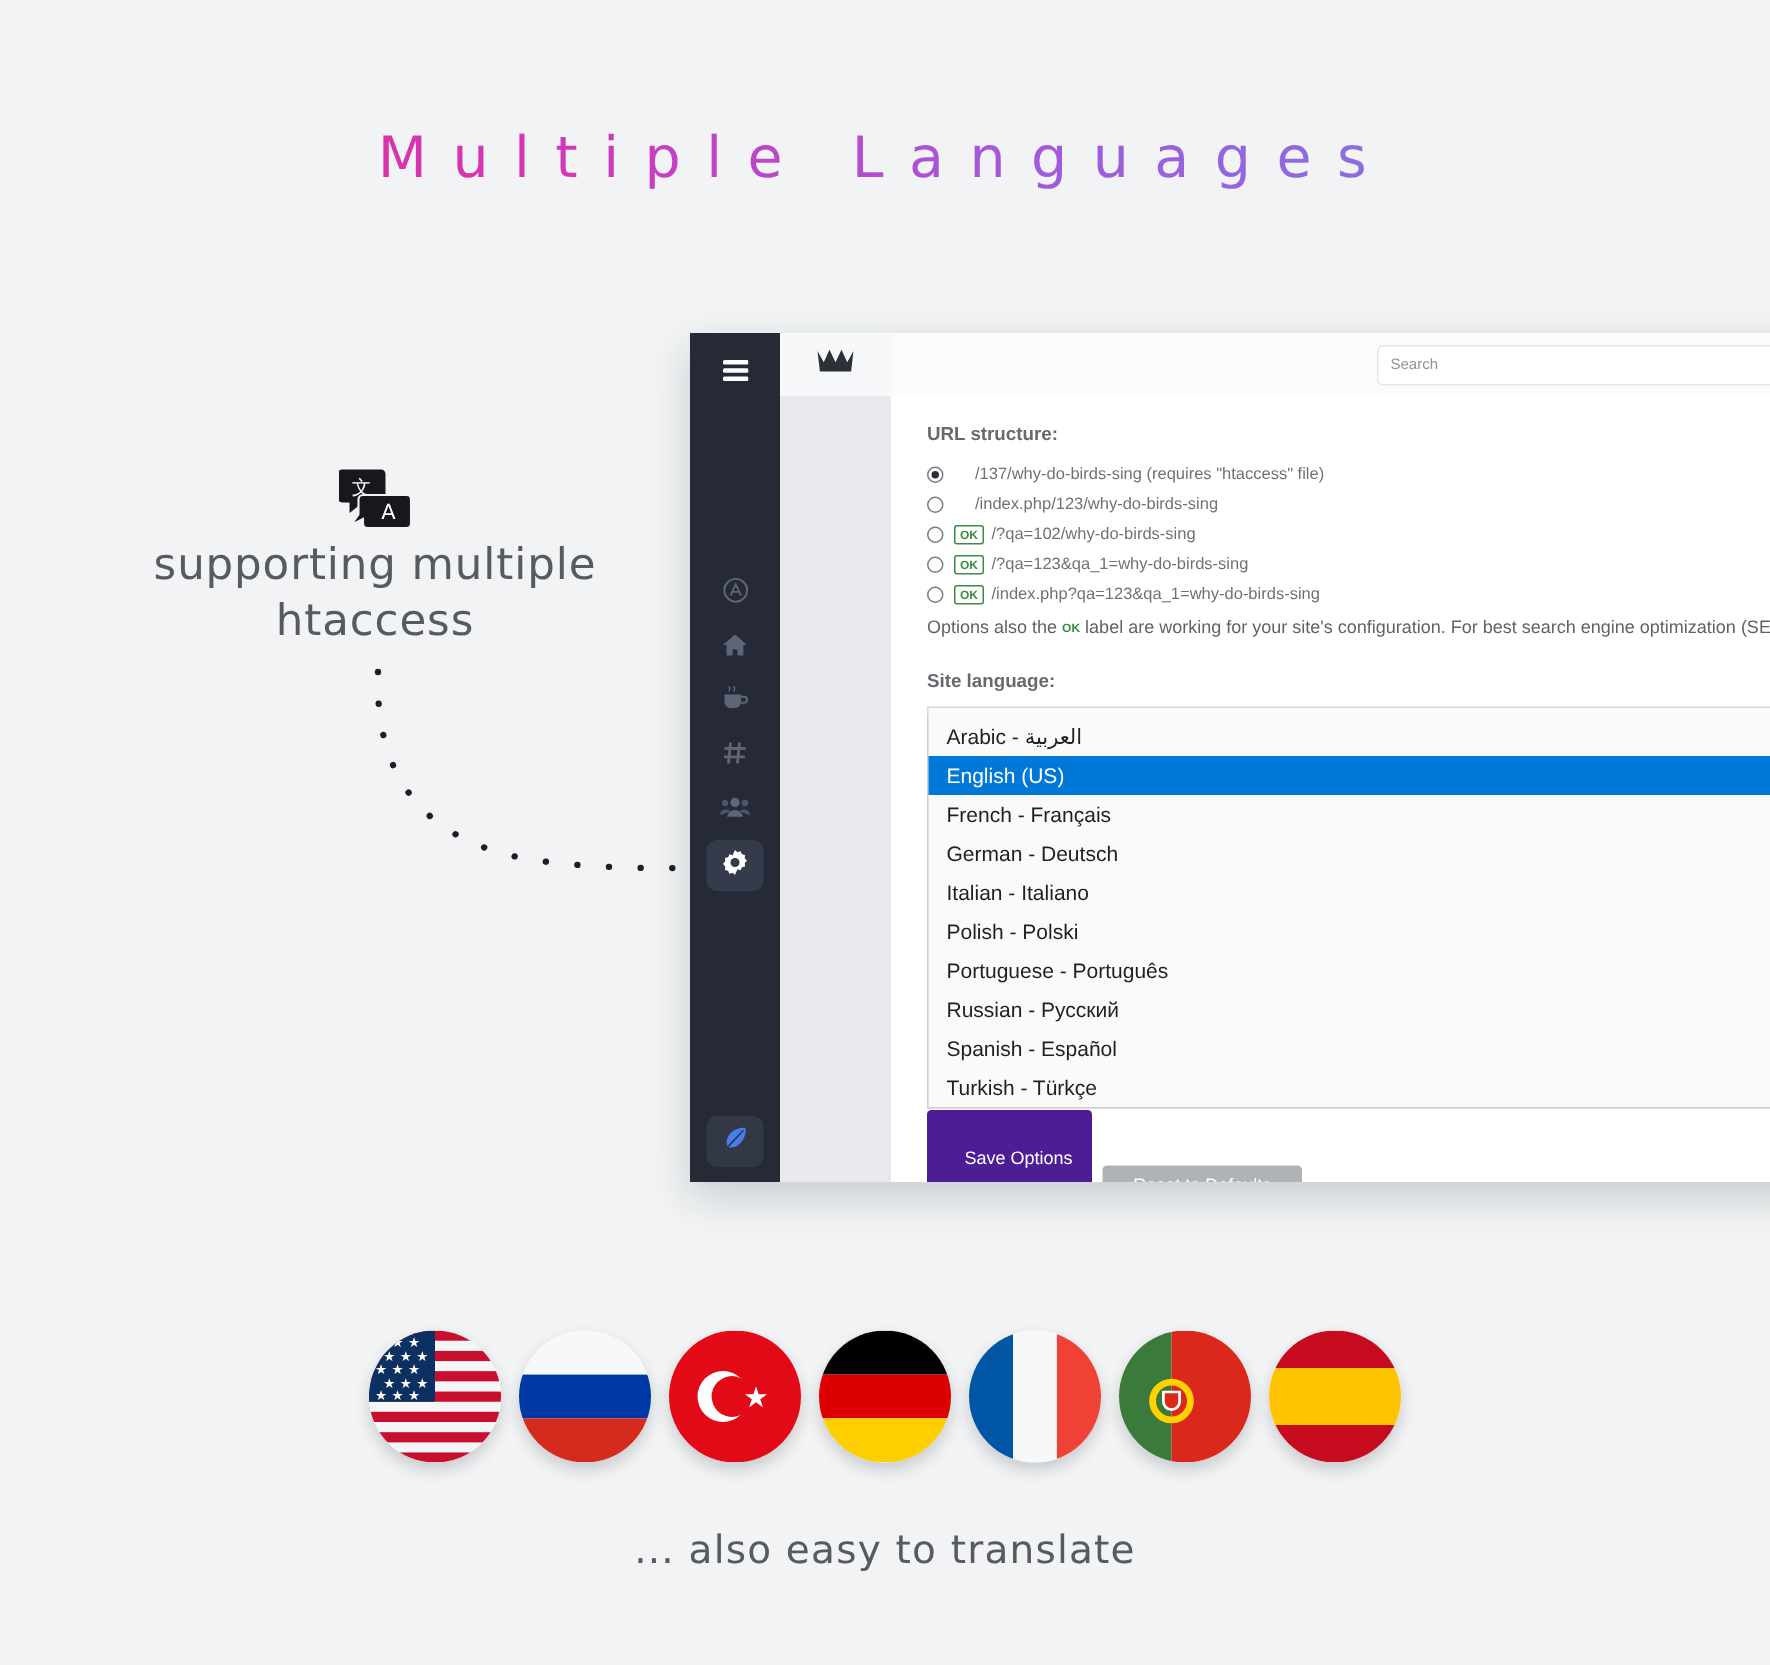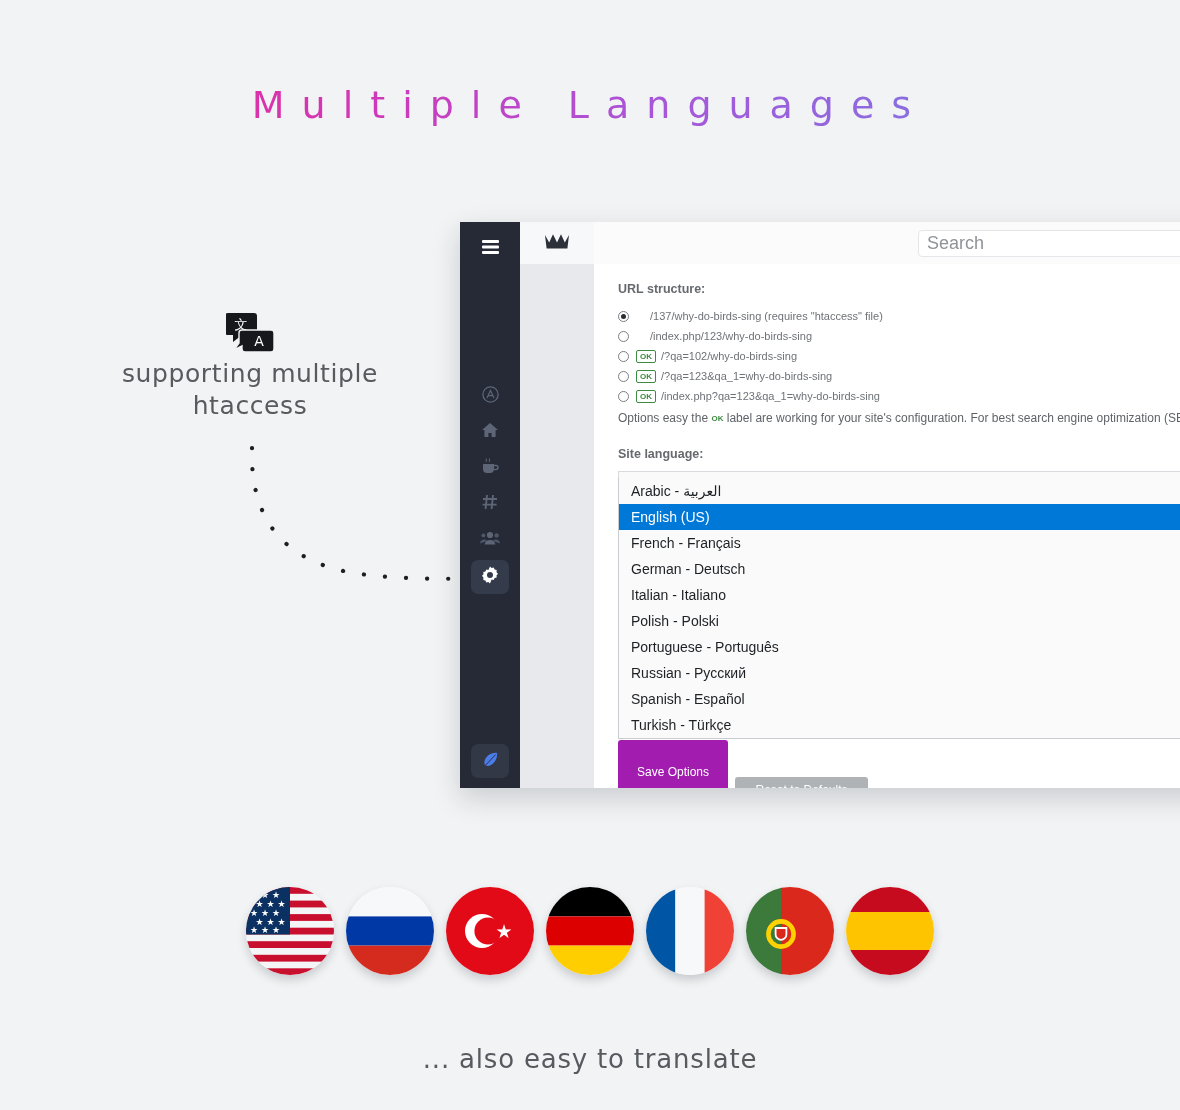--- a/index.html
+++ b/index.html
@@ -23,25 +23,25 @@
     white-space: nowrap;
   }
 
   
   .handwriting {
     font-family: "DejaVu Sans", sans-serif;
     color: #575b5f; font-weight: 400;
   }
   #annotation-left {
     position: absolute; left: 85px; top: 358px; width: 330px;
-    text-align: center; font-size: 25px; line-height: 1.28;
+    text-align: center; font-size: 29px; line-height: 1.28;
     letter-spacing: 0.6px;
   }
   #annotation-bottom {
-    position: absolute; left: 0; top: 1044px; width: 1180px;
+    position: absolute; left: 0; top: 1019px; width: 1180px;
     text-align: center; font-size: 26px; letter-spacing: 0.8px;
   }
 
   
   #translate-icon { position: absolute; left: 226px; top: 311px; width: 48px; height: 46px; }
 
   
   #dotted-trail { position: absolute; left: 230px; top: 440px; width: 345px; height: 150px; }
 
   
@@ -86,21 +86,21 @@
     height: 42px; background: #fbfbfc;
     display: flex; align-items: center; justify-content: flex-end;
     padding-right: 14px;
   }
   #search-box {
     position: relative; width: 288px; height: 27px;
     background: #ffffff; border: 1px solid #e4e6e9; border-radius: 4px;
     display: flex; align-items: center; padding: 0 8px;
   }
   #search-input {
-    border: 0; outline: 0; font-size: 18px; color: #0c4a6e;
+    border: 0; outline: 0; font-size: 10px; color: #0c4a6e;
     font-family: "Liberation Sans", sans-serif; background: transparent;
     width: 240px;
   }
   #search-input::placeholder { color: #8f9499; }
 
   #app-body { padding: 18px 0 0 24px; }
 
   .field-label {
     font-size: 12.5px; font-weight: bold; color: #66696e;
     margin-bottom: 10px;
@@ -149,21 +149,21 @@
     font-size: 14px; color: #1d2024;
   }
   .dd-option.selected { background: #0078d7; color: #ffffff; }
 
   
   #button-row { position: absolute; left: 24px; top: 518px; display: flex; gap: 7px; }
   .btn {
     border: 0; font-size: 12px; font-family: "Liberation Sans", sans-serif;
     color: #ffffff; padding: 6px 13px; border-radius: 3px; cursor: pointer;
   }
-  .btn-primary { background: #a21caf; min-width: 110px; }
+  .btn-primary { background: #4c1d95; min-width: 110px; text-align: right; }
   .btn-secondary { background: #b0b3b6; min-width: 133px; margin-top: 37px; }
 
   
   #flags-row {
     position: absolute; left: 0; top: 887px; width: 1180px;
     display: flex; justify-content: center; gap: 12px;
   }
   .flag {
     width: 88px; height: 88px; border-radius: 50%; overflow: hidden;
     box-shadow: 0 5px 10px rgba(40,45,60,0.20);
@@ -321,21 +321,21 @@
             <span class="radio-text">/?qa=123&amp;qa_1=why-do-birds-sing</span>
           </div>
           <div class="radio-row">
             <span class="radio-dot"></span>
             <span class="ok-badge">OK</span>
             <span class="radio-text">/index.php?qa=123&amp;qa_1=why-do-birds-sing</span>
           </div>
         </div>
 
         <div id="url-note">
-          <span>Options easy the</span>
+          <span>Options also the</span>
           <span class="ok-inline">OK</span>
           <span>label are working for your site's configuration. For best search engine optimization (SEO), use t</span>
         </div>
 
         <div id="site-language-block">
           <div class="field-label">Site language:</div>
 
           <div id="select-display">
             <span>English (US)</span>
           </div>

